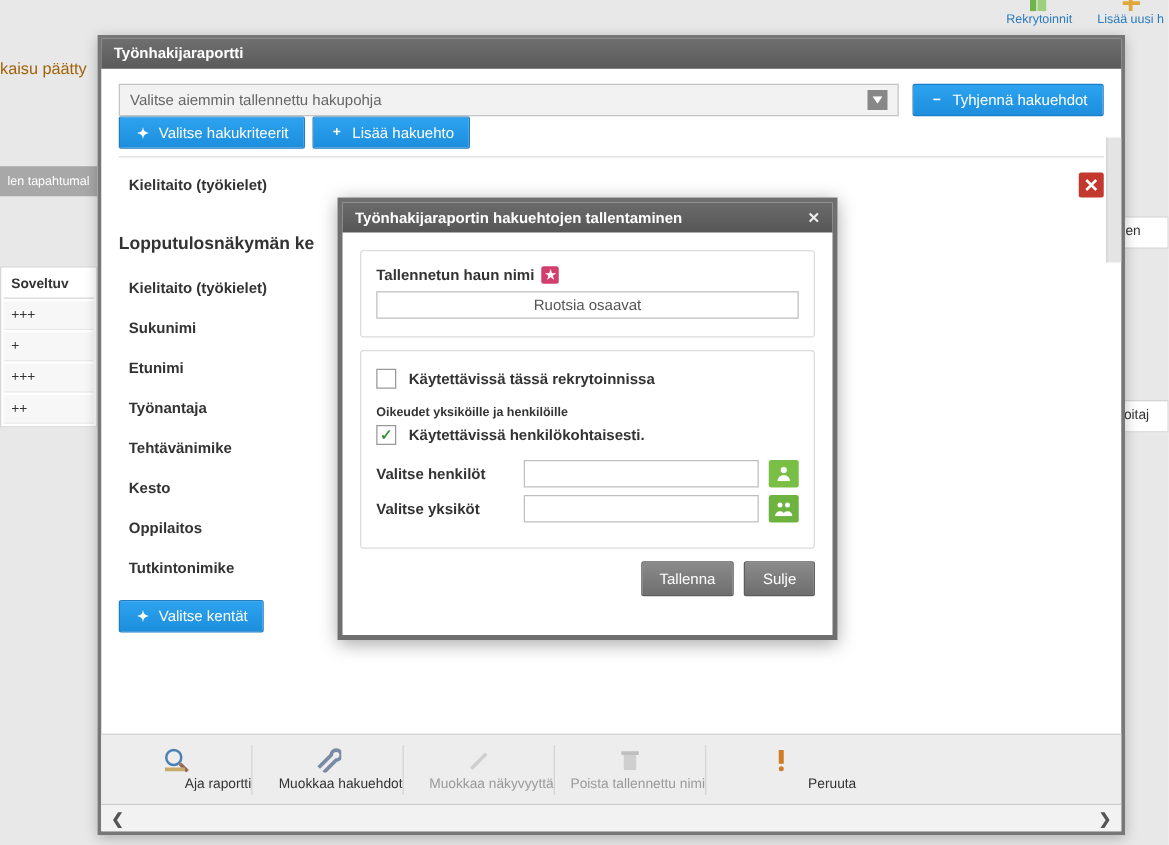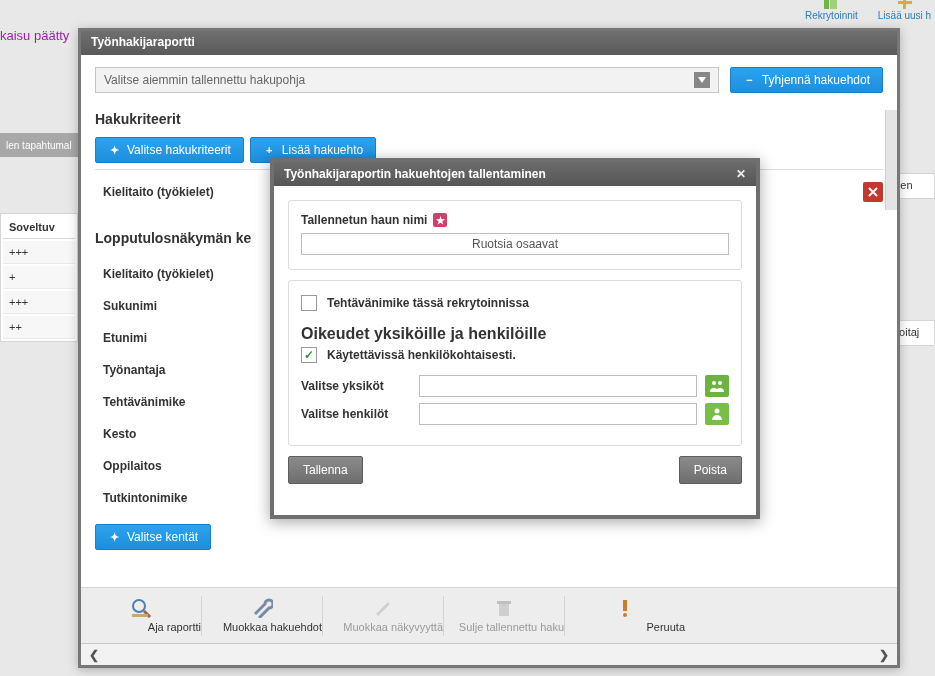--- a/index.html
+++ b/index.html
@@ -4,21 +4,21 @@
 <style>
   * { box-sizing: border-box; margin: 0; padding: 0; font-family: Arial, Helvetica, sans-serif; }
   body { background: #e8e8e8; width: 935px; height: 676px; overflow: hidden; position: relative; font-size: 12px; color: #333; }
 
   
   .top-strip { position: absolute; top: 0; right: 0; height: 23px; width: 130px; display: flex; gap: 20px; align-items: flex-end; padding-bottom: 2px; }
   .top-strip .ts-item { font-size: 10px; color: #2b7bbd; text-align: center; }
   .top-strip svg { display: block; margin: 0 auto 1px; }
 
   
-  .bg-left-text { position: absolute; top: 28px; left: 0; font-size: 13px; color: #a21caf; }
+  .bg-left-text { position: absolute; top: 47px; left: 0; font-size: 13px; color: #a16207; }
   .bg-tab { position: absolute; top: 133px; left: 0; height: 24px; background: #a8a8a8; color: #fff; font-size: 10px; display: flex; align-items: center; padding: 0 6px; }
   .bg-table { position: absolute; top: 213px; left: 0; width: 78px; background: #fff; border: 1px solid #d6d6d6; }
   .bg-table th { background: #fff; font-size: 11px; font-weight: bold; text-align: left; padding: 5px 6px; border-bottom: 1px solid #d6d6d6; }
   .bg-table td { font-size: 11px; padding: 5px 6px; border-bottom: 1px solid #eaeaea; background: #f7f7f7; }
   .bg-right-sliver { position: absolute; top: 173px; right: 0; width: 45px; height: 26px; background: #fff; border: 1px solid #d4d4d4; font-size: 11px; padding: 5px 2px; overflow: hidden; }
 
   
   .outer-dialog { position: absolute; top: 28px; left: 78px; width: 822px; height: 640px; background: #fff; border: 3px solid #777; box-shadow: 0 2px 10px rgba(0,0,0,0.25); }
   .outer-title { height: 24px; background: linear-gradient(#6f6f6f, #5a5a5a); color: #fff; font-weight: bold; font-size: 12px; padding: 4px 10px; }
   .outer-body { padding: 12px 14px 0; position: relative; height: calc(100% - 24px - 56px - 22px); }
@@ -47,42 +47,42 @@
   .toolbar .tb-item { width: 120px; text-align: right; font-size: 11px; color: #333; cursor: pointer; }
   .toolbar .tb-item.disabled { color: #9a9a9a; cursor: default; }
   .toolbar svg { display: block; margin: 0 auto 3px; }
 
   
   .h-scroll { position: absolute; bottom: 0; left: 0; right: 0; height: 22px; background: #f2f2f2; border-top: 1px solid #c9c9c9; display: flex; align-items: center; justify-content: space-between; padding: 0 2px; }
   .h-scroll .arrow { width: 22px; height: 18px; display: inline-flex; align-items: center; justify-content: center; color: #555; font-weight: bold; }
   .h-scroll .track { flex: 1; height: 12px; }
 
   
-  .inner-dialog { position: absolute; top: 158px; left: 270px; width: 490px; background: #fff; border: 4px solid #6f6f6f; box-shadow: 0 3px 14px rgba(0,0,0,0.35); z-index: 50; }
+  .inner-dialog { position: absolute; top: 158px; left: 270px; width: 400px; background: #fff; border: 4px solid #6f6f6f; box-shadow: 0 3px 14px rgba(0,0,0,0.35); z-index: 50; }
   .inner-title { height: 24px; background: linear-gradient(#6b6b6b,#565656); color: #fff; font-weight: bold; font-size: 12px; display: flex; align-items: center; justify-content: space-between; padding: 0 6px 0 10px; }
   .inner-title .x { width: 18px; height: 18px; display: inline-flex; align-items: center; justify-content: center; cursor: pointer; color: #eee; }
   .inner-body { padding: 14px 14px 31px; }
 
   .panel { border: 1px solid #dcdcdc; border-radius: 3px; background: #fff; padding: 12px 12px 14px; margin-bottom: 10px; }
   .fld-label { font-size: 12px; font-weight: bold; display: inline-flex; align-items: center; gap: 6px; margin-bottom: 6px; }
   .fld-label .req { width: 14px; height: 14px; background: #d1406c; color: #fff; border-radius: 2px; display: inline-flex; align-items: center; justify-content: center; font-size: 10px; }
   .text-input { width: 100%; height: 22px; border: 1px solid #bfbfbf; padding: 0 6px; font-size: 12px; color: #555; text-align: center; }
 
   .chk-row { display: flex; align-items: center; gap: 10px; font-weight: bold; font-size: 12px; padding: 2px 0 10px; }
   .chk { width: 16px; height: 16px; border: 1px solid #999; background: #fff; display: inline-flex; align-items: center; justify-content: center; }
   .chk.checked::after { content: "✓"; color: #3a8f3a; font-size: 12px; font-weight: bold; }
 
-  .sub-hdr { font-size: 16px; font-weight: bold; margin: 4px 0 4px; }
+  .sub-hdr { font-size: 10px; font-weight: bold; margin: 4px 0 4px; }
   .picker-row { display: flex; align-items: center; gap: 8px; margin: 6px 0; }
   .picker-row .plabel { width: 110px; font-size: 12px; font-weight: bold; }
   .picker-row .pinput { flex: 1; height: 22px; border: 1px solid #bfbfbf; background: #fff; }
   .picker-row .pbtn { width: 24px; height: 22px; background: #6db33f; display: inline-flex; align-items: center; justify-content: center; color: #fff; border-radius: 2px; }
   .picker-row .pbtn.single { background: #7abf45; }
 
-  .inner-actions { display: flex; gap: 8px; justify-content: space-between; margin-top: 6px; }
+  .inner-actions { display: flex; gap: 8px; justify-content: flex-end; margin-top: 6px; }
   .gbtn { height: 28px; padding: 0 14px; background: linear-gradient(#8b8b8b,#6e6e6e); border: 1px solid #5d5d5d; color: #fff; font-size: 12px; border-radius: 2px; cursor: pointer; display: inline-flex; align-items: center; }
 
   
   .outer-right-scroll { position: absolute; right: 0; top: 55px; width: 12px; height: 100px; background: #e4e4e4; border-left: 1px solid #cfcfcf; }
 </style>
 </head>
 <body>
 
 <div class="top-strip">
   <div class="ts-item">
@@ -140,21 +140,20 @@
               <path d="M0 0 L8 0 L4 6 Z" fill="#fff"></path>
             </svg>
         </span>
       </div>
       <button class="btn">
         <span class="icon-box">−</span>
         <span>Tyhjennä hakuehdot</span>
       </button>
     </div>
 
-    <div class="section-hdr">Hakukriteerit</div>
     <div class="underline-row">
       <button class="btn">
         <span class="icon-box">✦</span>
         <span>Valitse hakukriteerit</span>
       </button>
       <button class="btn">
         <span class="icon-box">+</span>
         <span>Lisää hakuehto</span>
       </button>
     </div>
@@ -210,21 +209,21 @@
           <path d="M4 16 L16 4 L18 6 L6 18 Z" fill="#cfcfcf"></path>
         </svg>
       <span>Muokkaa näkyvyyttä</span>
     </div>
     <div class="sep"></div>
     <div class="tb-item disabled">
       <svg width="22" height="20" viewBox="0 0 22 20">
           <rect x="6" y="5" width="10" height="13" rx="1" fill="#cfcfcf"></rect>
           <rect x="4" y="3" width="14" height="3" fill="#bfbfbf"></rect>
         </svg>
-      <span>Sulje tallennettu haku</span>
+      <span>Poista tallennettu nimi</span>
     </div>
     <div class="sep"></div>
     <div class="tb-item">
       <svg width="12" height="20" viewBox="0 0 12 20">
           <rect x="4" y="2" width="4" height="11" fill="#d07b26"></rect>
           <circle cx="6" cy="17" r="2" fill="#d07b26"></circle>
         </svg>
       <span>Peruuta</span>
     </div>
   </div>
@@ -246,56 +245,56 @@
       <div class="fld-label">
         <span>Tallennetun haun nimi</span>
         <span class="req">★</span>
       </div>
       <input class="text-input" value="Ruotsia osaavat" style="">
     </div>
 
     <div class="panel">
       <div class="chk-row">
         <span class="chk"></span>
-        <span>Tehtävänimike tässä rekrytoinnissa</span>
+        <span>Käytettävissä tässä rekrytoinnissa</span>
       </div>
 
       <div class="sub-hdr">Oikeudet yksiköille ja henkilöille</div>
       <div class="chk-row" style="padding:0 0 6px">
         <span class="chk checked"></span>
         <span>Käytettävissä henkilökohtaisesti.</span>
+      </div>
+
+      <div class="picker-row">
+        <span class="plabel">Valitse henkilöt</span>
+        <div class="pinput"></div>
+        <div class="pbtn single">
+          <svg width="12" height="12" viewBox="0 0 12 12">
+              <circle cx="6" cy="3" r="2.5" fill="#fff"></circle>
+              <path d="M1 12 A5 5 0 0 1 11 12 Z" fill="#fff"></path>
+            </svg>
+        </div>
       </div>
 
       <div class="picker-row">
         <span class="plabel">Valitse yksiköt</span>
         <div class="pinput"></div>
         <div class="pbtn">
           <svg width="14" height="12" viewBox="0 0 14 12">
               <circle cx="4" cy="3" r="2" fill="#fff"></circle>
               <circle cx="10" cy="3" r="2" fill="#fff"></circle>
               <path d="M0 12 A4 4 0 0 1 8 12 Z" fill="#fff"></path>
               <path d="M6 12 A4 4 0 0 1 14 12 Z" fill="#fff"></path>
             </svg>
         </div>
       </div>
-
-      <div class="picker-row">
-        <span class="plabel">Valitse henkilöt</span>
-        <div class="pinput"></div>
-        <div class="pbtn single">
-          <svg width="12" height="12" viewBox="0 0 12 12">
-              <circle cx="6" cy="3" r="2.5" fill="#fff"></circle>
-              <path d="M1 12 A5 5 0 0 1 11 12 Z" fill="#fff"></path>
-            </svg>
-        </div>
-      </div>
     </div>
 
     <div class="inner-actions">
       <button class="gbtn">
           <span>Tallenna</span>
         </button>
       <button class="gbtn">
-          <span>Poista</span>
+          <span>Sulje</span>
         </button>
     </div>
   </div>
 </div>
 
 </body></html>

